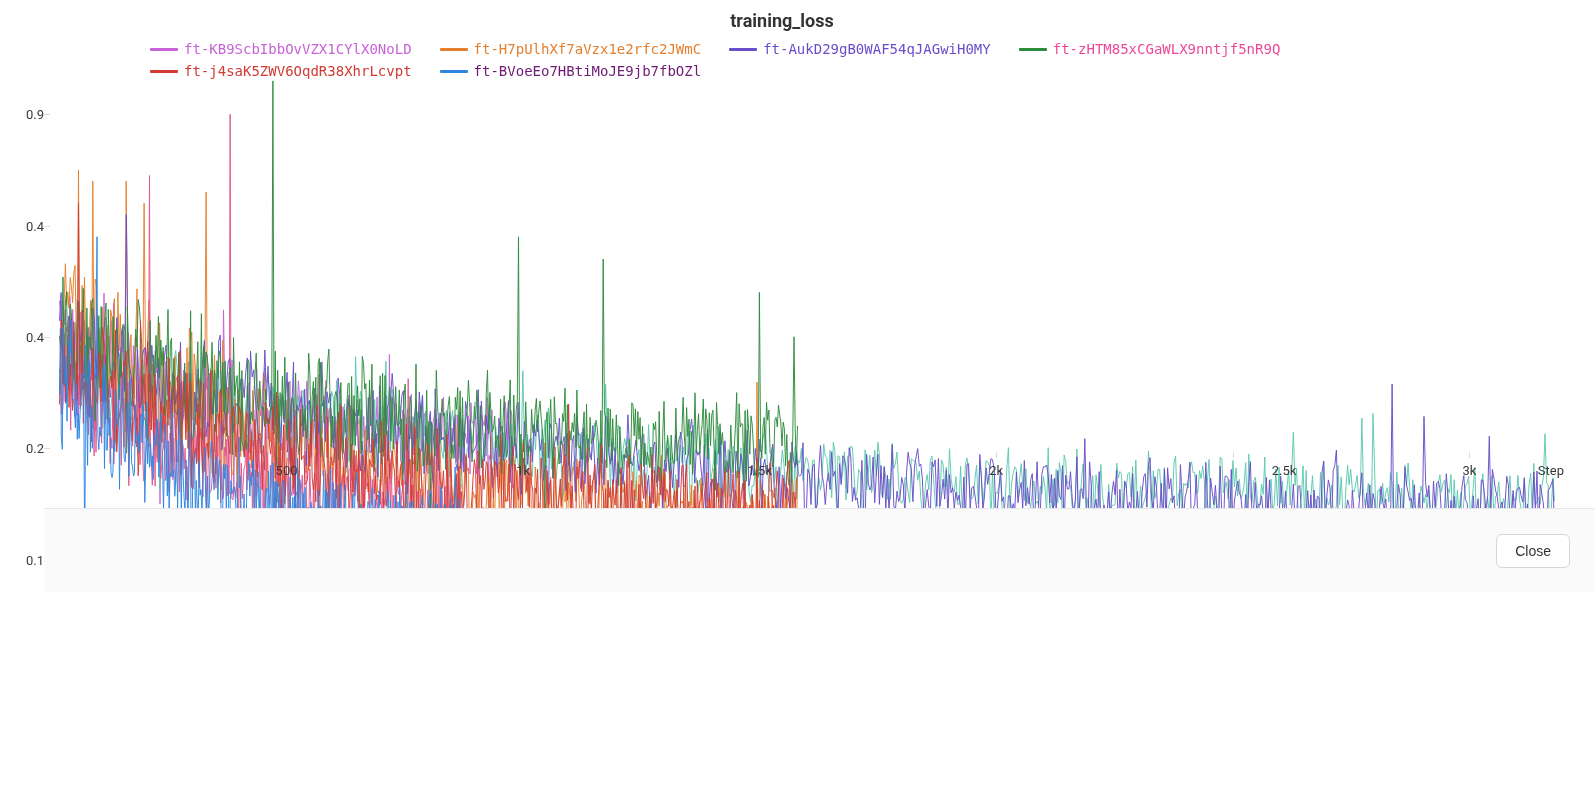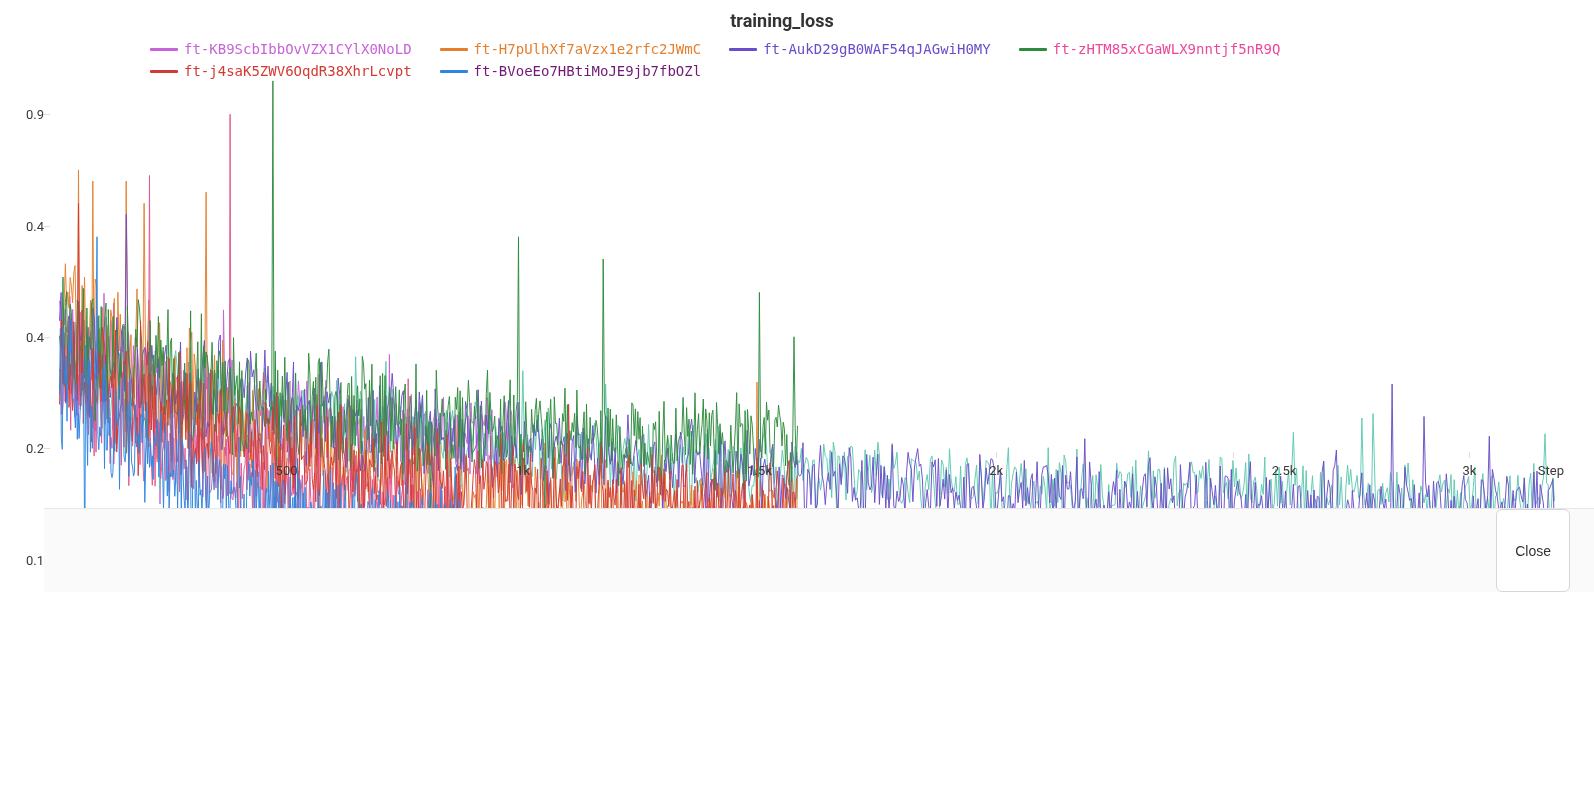--- a/index.html
+++ b/index.html
@@ -6,21 +6,21 @@
   .chart-wrap{position:relative;width:1594px;height:592px;box-sizing:border-box;}
   .chart-title{position:absolute;left:0;right:30px;top:10px;text-align:center;font-weight:700;font-size:18px;color:#333;}
   .legend{position:absolute;top:38px;left:150px;right:60px;display:flex;flex-wrap:wrap;font-family:ui-monospace,Consolas,monospace;font-size:14px;line-height:22px;}
   .legend-item{display:flex;align-items:center;margin-right:28px;white-space:nowrap;cursor:pointer;}
   .legend-swatch{width:28px;height:3px;border-radius:1px;margin-right:6px;}
   .plot{position:absolute;left:50px;right:30px;top:92px;bottom:140px;}
   .ytick{position:absolute;left:-40px;width:34px;text-align:right;font-size:13px;color:#3a3a3a;transform:translateY(-50%);}
   .xtick{position:absolute;bottom:-26px;transform:translateX(-50%);font-size:13px;color:#3a3a3a;}
   .axis-label-x{position:absolute;right:0;bottom:-26px;font-size:13px;color:#3a3a3a;}
   svg.lines{position:absolute;inset:0;overflow:visible;}
-  .footer-bar{position:absolute;left:0;right:0;bottom:0;height:84px;border-top:1px solid #e6e6e8;background:#fafafb;display:flex;justify-content:flex-end;padding:0 24px;box-sizing:border-box;margin-left:44px;}
+  .footer-bar{position:absolute;left:0;right:0;bottom:0;height:84px;border-top:1px solid #e6e6e8;background:#fafafb;display:flex;align-items:center;justify-content:flex-end;padding:0 24px;box-sizing:border-box;margin-left:44px;}
   .btn{border:1px solid #d6d6da;background:#fff;border-radius:6px;padding:8px 18px;font-size:14px;color:#333;cursor:pointer;}
   .tick-line{position:absolute;background:#ddd;}
 </style>
 </head>
 <body>
 
 <div class="chart-wrap">
 
   <div class="chart-title">training_loss</div>
 

